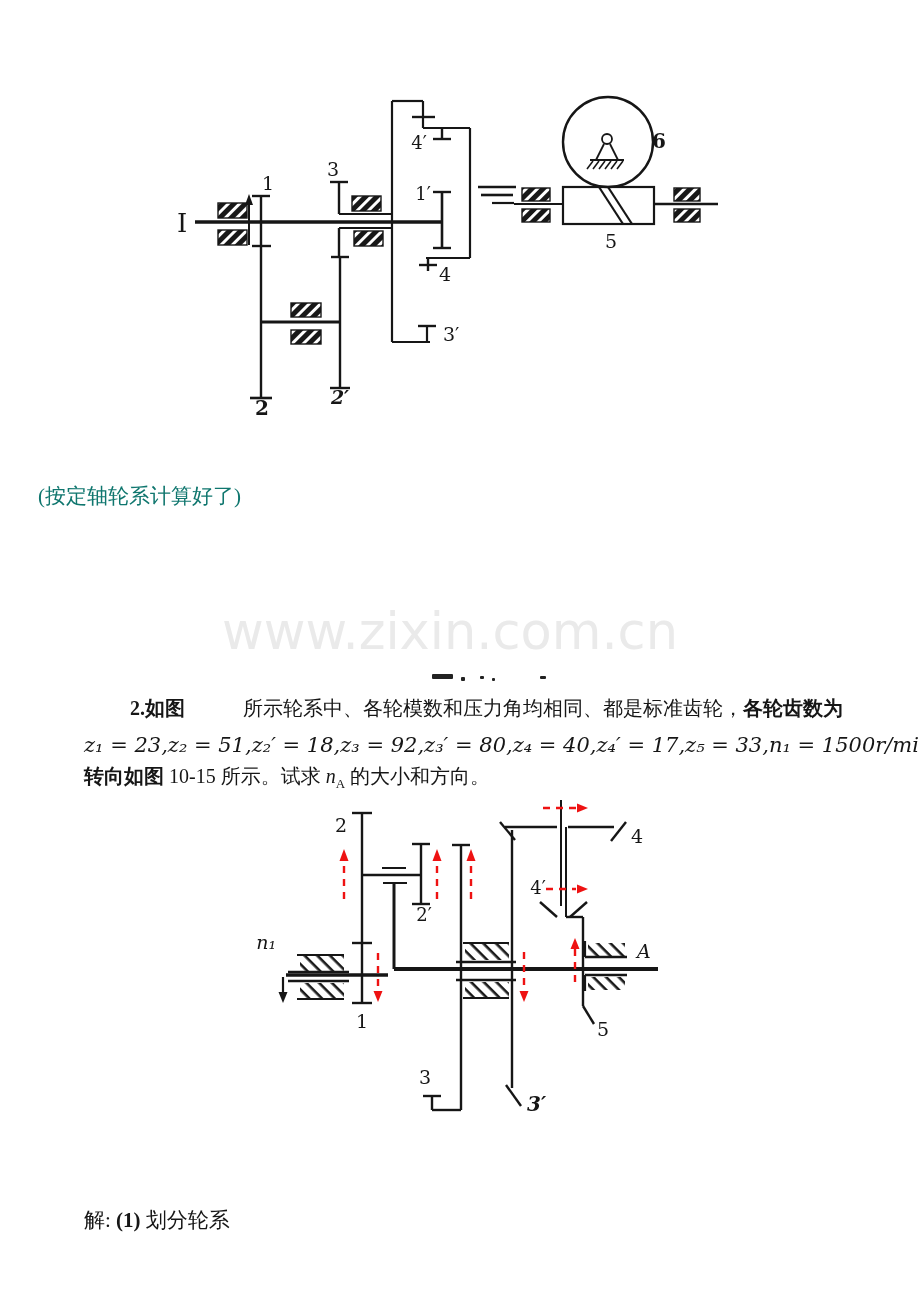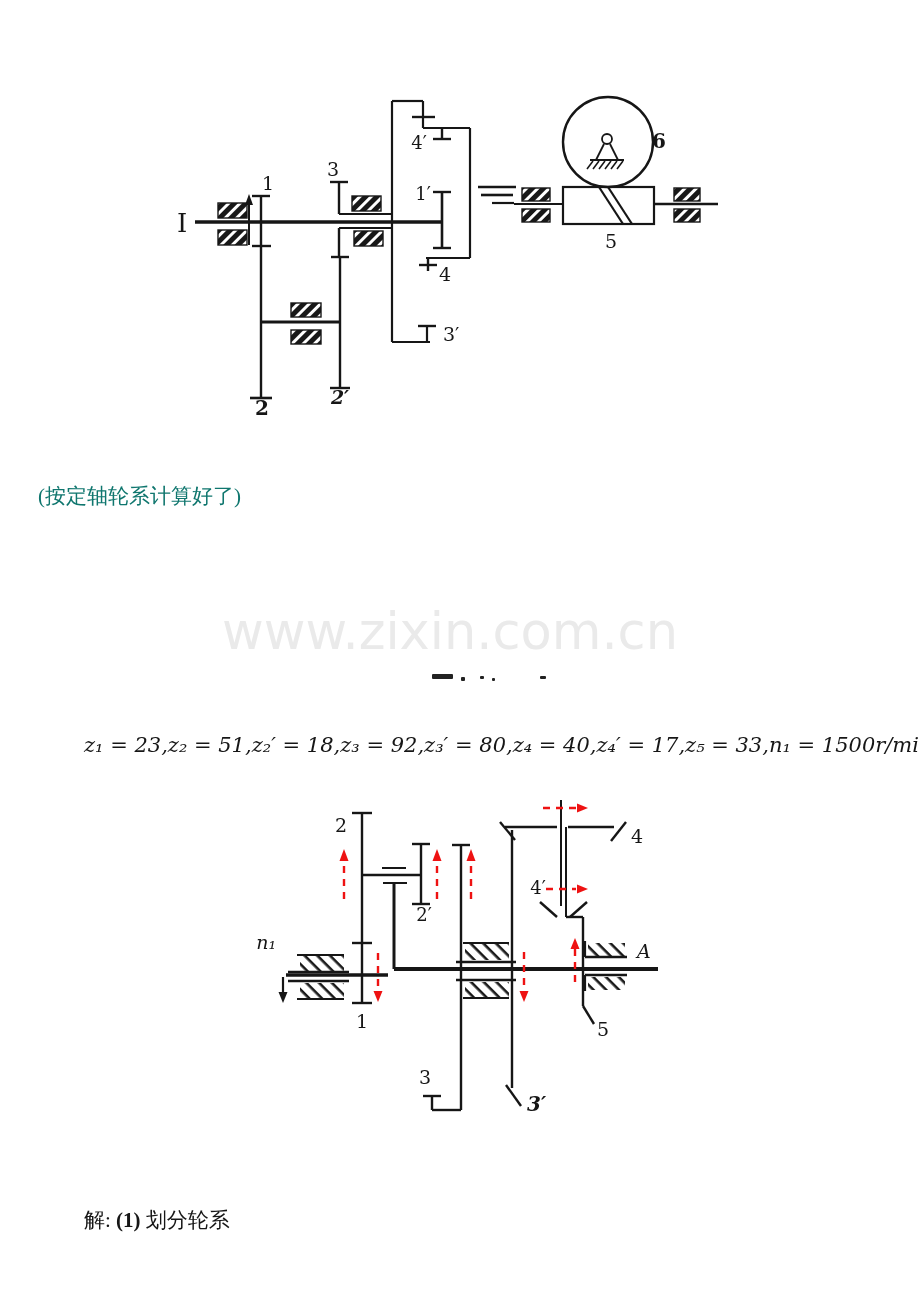--- a/index.html
+++ b/index.html
@@ -144,23 +144,29 @@
   <div id="red-note" class="abs">(按定轴轮系计算好了)</div>
 
   <div id="watermark" class="abs">www.zixin.com.cn</div>
 
   <div class="frag" style="left:432px;top:674px;width:21px;height:5px;"></div>
   <div class="frag" style="left:461px;top:677px;width:4px;height:4px;"></div>
   <div class="frag" style="left:480px;top:676px;width:4px;height:3px;"></div>
   <div class="frag" style="left:492px;top:678px;width:3px;height:3px;"></div>
   <div class="frag" style="left:540px;top:676px;width:6px;height:3px;"></div>
 
+  <div id="p-line1" class="abs txtline">
+    <span class="b">2.如图</span><span class="gap"></span><span>所示轮系中、各轮模数和压力角均相同、都是标准齿轮，</span><span class="b">各轮齿数为</span>
+  </div>
 
   <div id="p-line2" class="abs txtline">z₁ = 23,z₂ = 51,z₂′ = 18,z₃ = 92,z₃′ = 80,z₄ = 40,z₄′ = 17,z₅ = 33,n₁ = 1500r/min，</div>
 
+  <div id="p-line3" class="abs txtline">
+    <span class="b">转向如图</span><span> 10-15 所示。试求 </span><i>n</i><sub class="va">A</sub><span> 的大小和方向。</span>
+  </div>
 
   <svg style="top:795px" width="920" height="335" viewBox="0 795 920 335">
 
     <g stroke="#161616">
       <line x1="286" y1="975" x2="388" y2="975" stroke-width="3.5"></line>
       <line x1="394" y1="969" x2="658" y2="969" stroke-width="4"></line>
       <line x1="394" y1="883" x2="394" y2="969" stroke-width="3"></line>
     </g>
 
     <g>

